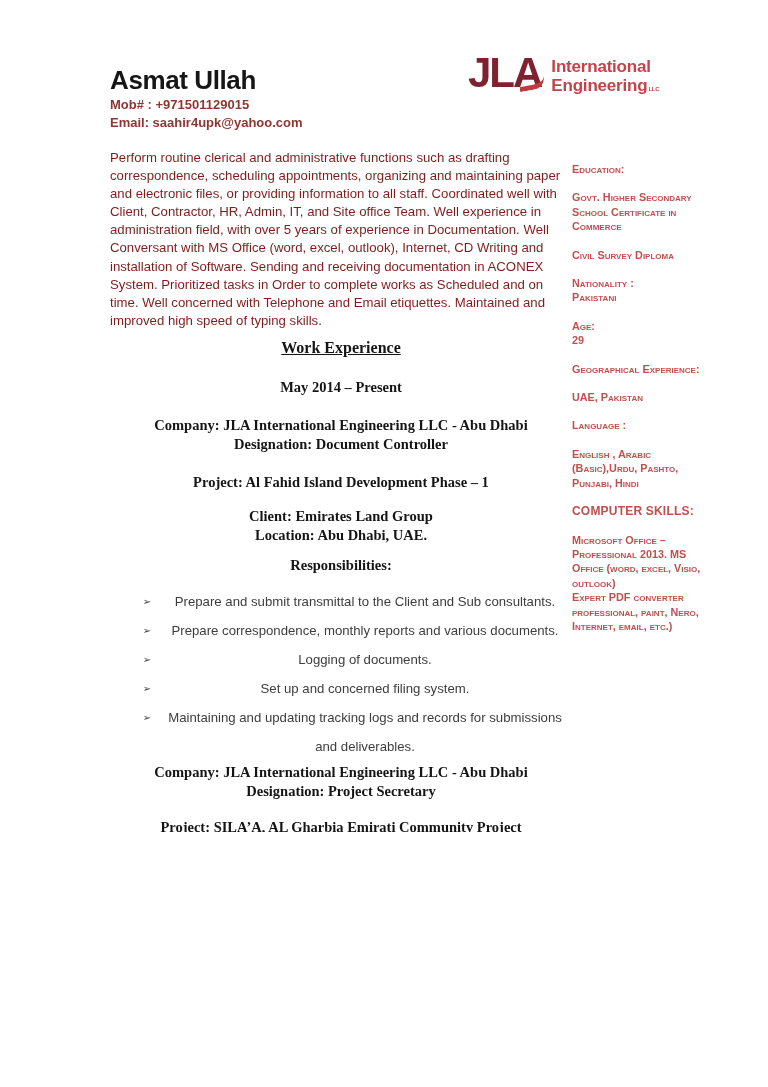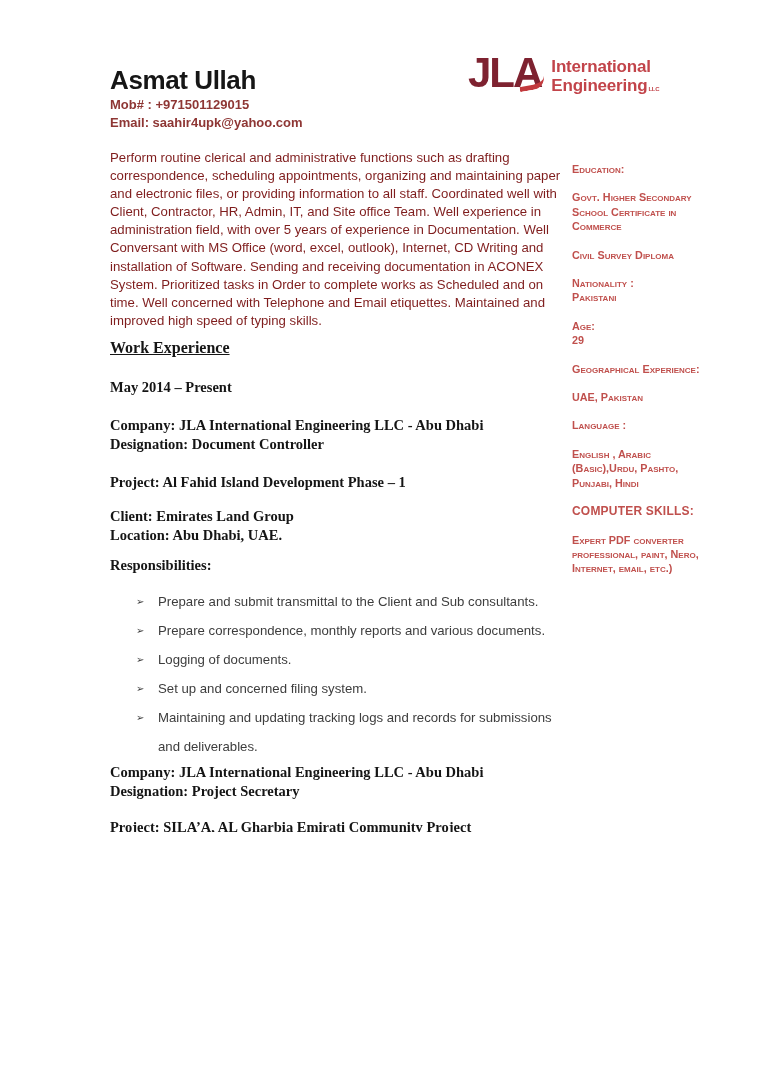--- a/index.html
+++ b/index.html
@@ -58,21 +58,21 @@
   }
   .sidebar .block { margin-bottom: 14px; }
   .sidebar .caps-heading {
     font-variant: normal; font-size: 12px; letter-spacing: 0.2px;
   }
   .sidebar .tight { margin-bottom: 0; }
 
   
   .main-sections {
     position: absolute; left: 110px; top: 337px; width: 462px;
-    font-family: "Liberation Serif", serif; color: #151515;
+    font-family: "Liberation Serif", serif; color: #151515; text-align: center;
   }
   .section-heading {
     font-size: 16px; font-weight: 700; text-decoration: underline;
     line-height: 21px; margin-bottom: 20px;
   }
   .serif-line { font-size: 14.5px; font-weight: 700; line-height: 19px; }
   .mb-19 { margin-bottom: 19px; }
   .mb-17 { margin-bottom: 17px; }
   .mb-15 { margin-bottom: 15px; }
   .mb-14 { margin-bottom: 14px; }
@@ -135,20 +135,21 @@
     </div>
     <div class="block">
       <div>Age:</div>
       <div>29</div>
     </div>
     <div class="block">Geographical Experience:</div>
     <div class="block">UAE, Pakistan</div>
     <div class="block">Language :</div>
     <div class="block">English , Arabic (Basic),Urdu, Pashto, Punjabi, Hindi</div>
     <div class="block caps-heading">COMPUTER SKILLS:</div>
+    <div class="block tight">Microsoft Office – Professional 2013. MS Office (word, excel, Visio, outlook)</div>
     <div class="block">Expert PDF converter professional, paint, Nero, Internet, email, etc.)</div>
   </div>
 
   <div class="main-sections">
     <div class="section-heading">Work Experience</div>
 
     <div class="serif-line mb-19">May 2014 – Present</div>
     <div class="serif-line">Company: JLA International Engineering LLC - Abu Dhabi</div>
     <div class="serif-line mb-19">Designation: Document Controller</div>
     <div class="serif-line mb-15">Project: Al Fahid Island Development Phase – 1</div>

